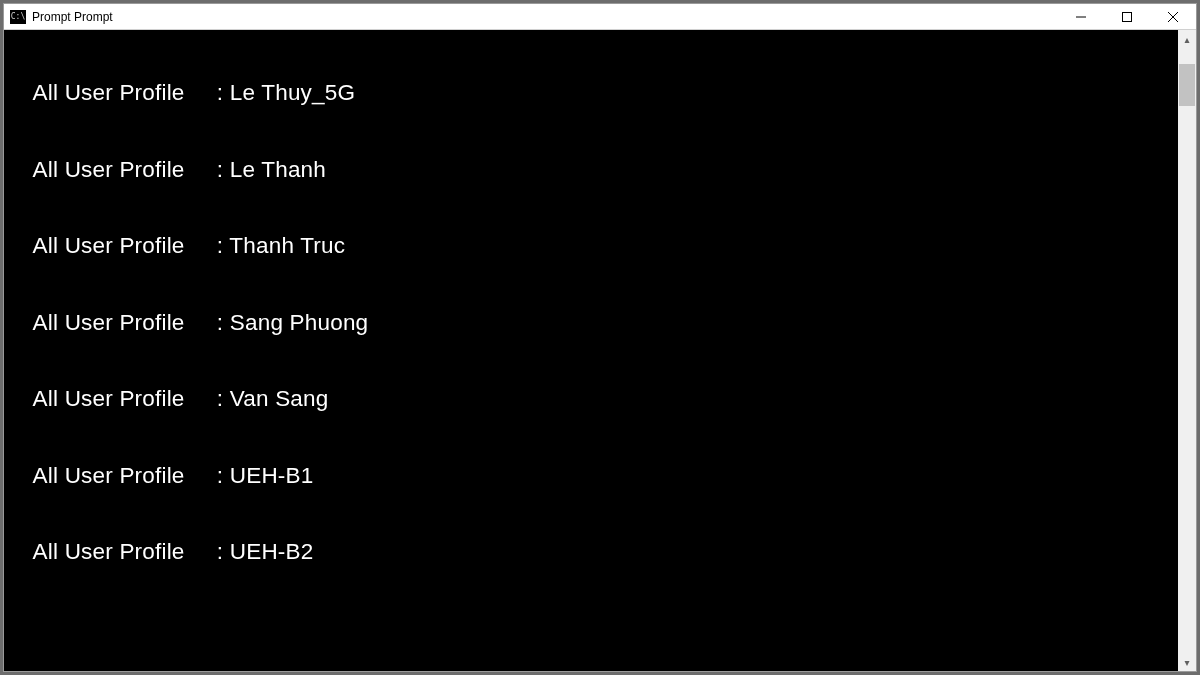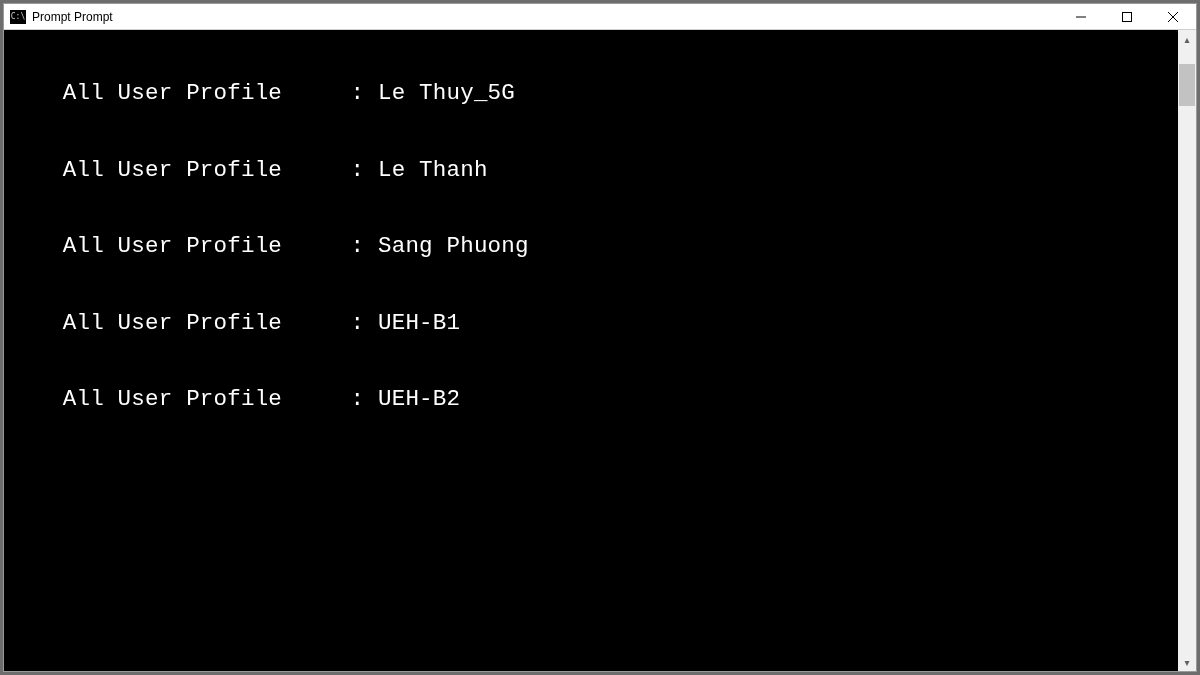--- a/index.html
+++ b/index.html
@@ -60,21 +60,21 @@
     flex: 1 1 auto;
     background: #000;
     position: relative;
     overflow: hidden;
   }
   .terminal {
     position: absolute;
     top: 0; left: 0; right: 18px; bottom: 0;
     background: #000;
     color: #ffffff;
-    font-family: Liberation Mono, monospace;
+    font-family: Liberation Sans, sans-serif;
     font-size: 22.5px;
     line-height: 1.7;
     white-space: pre;
     padding: 6px 4px 4px 4px;
     letter-spacing: 0.2px;
   }
   .scrollbar {
     position: absolute;
     top: 0; right: 0; bottom: 0;
     width: 18px;
@@ -124,21 +124,23 @@
           <line x1="1" y1="1" x2="11" y2="11" stroke="#000" stroke-width="1"></line>
           <line x1="11" y1="1" x2="1" y2="11" stroke="#000" stroke-width="1"></line>
         </svg>
     </div>
   </div>
 
   <div class="client">
     <div class="terminal">
 <span class="profile-line">    <span>All User Profile</span>     <span>:</span> <span>Le Thuy_5G</span></span>
 <span class="profile-line">    <span>All User Profile</span>     <span>:</span> <span>Le Thanh</span></span>
+<span class="profile-line">    <span>All User Profile</span>     <span>:</span> <span>Thanh Truc</span></span>
 <span class="profile-line">    <span>All User Profile</span>     <span>:</span> <span>Sang Phuong</span></span>
+<span class="profile-line">    <span>All User Profile</span>     <span>:</span> <span>Van Sang</span></span>
 <span class="profile-line">    <span>All User Profile</span>     <span>:</span> <span>UEH-B1</span></span>
 <span class="profile-line">    <span>All User Profile</span>     <span>:</span> <span>UEH-B2</span></span>
 
 
 
 
     </div>
 
     <div class="scrollbar">
       <div class="arrow top">

